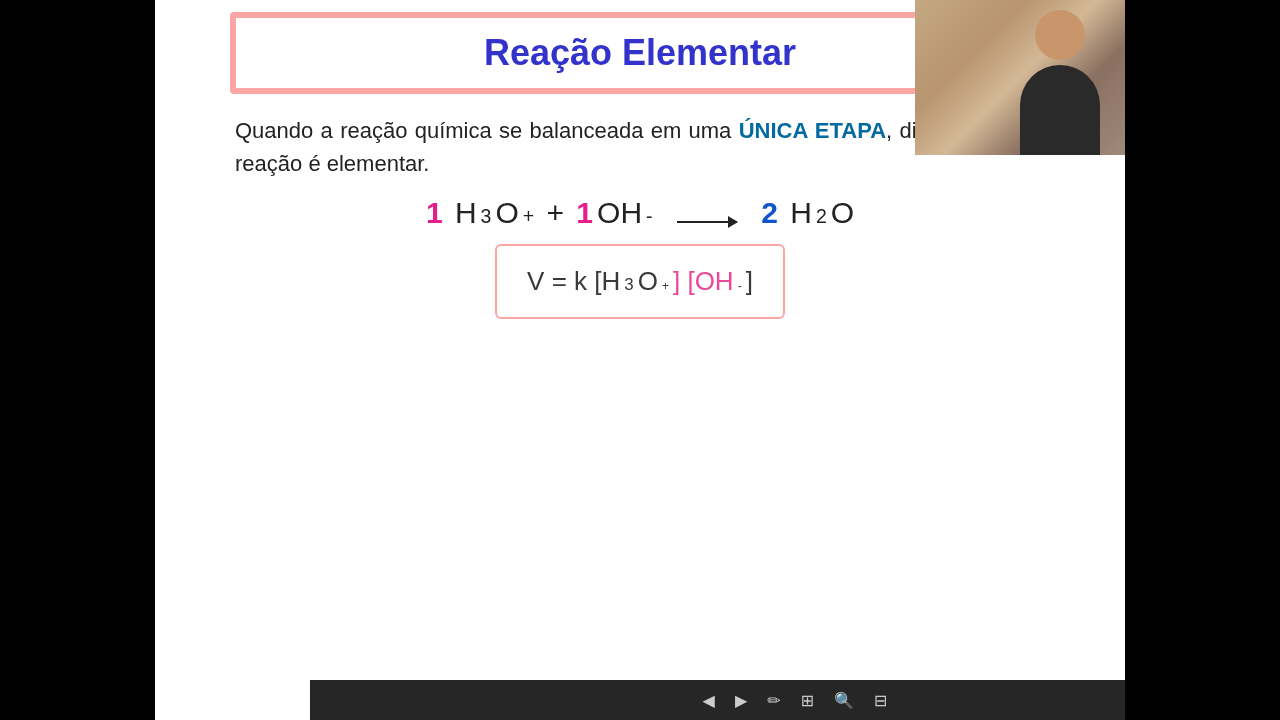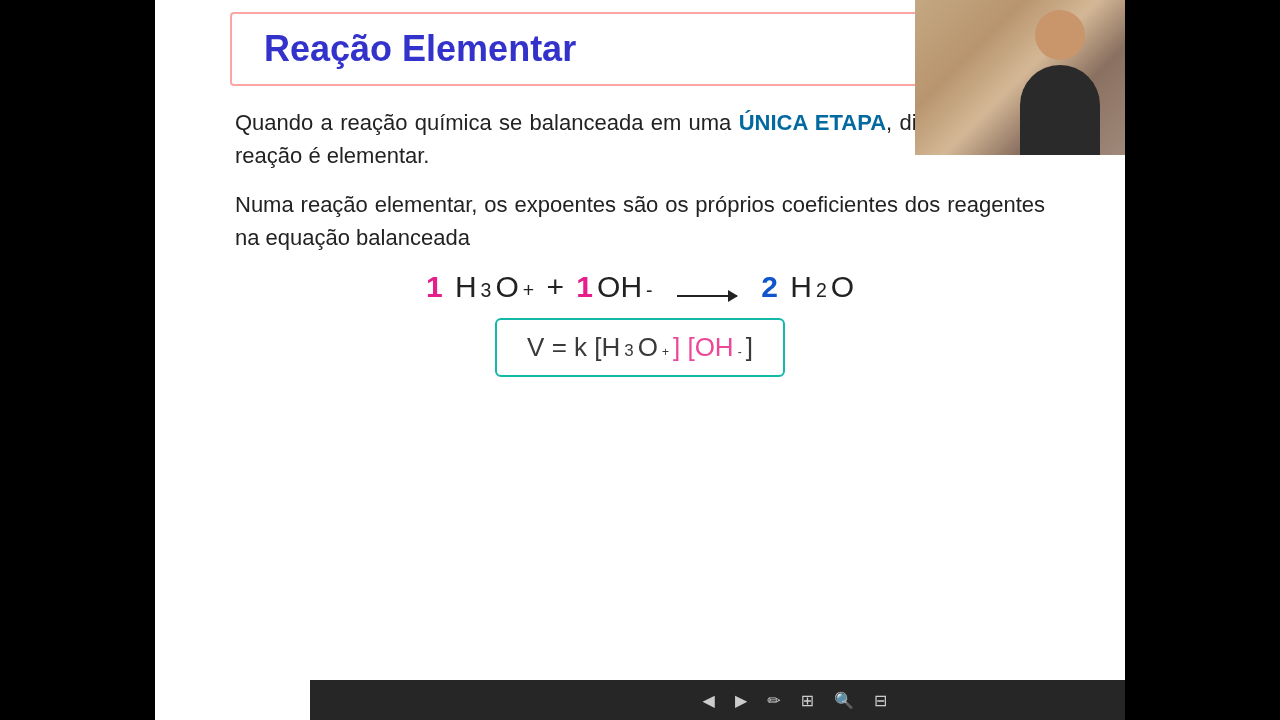--- a/index.html
+++ b/index.html
@@ -84,24 +84,24 @@
       height: 90px;
       background: #2a2a2a;
       border-radius: 40px 40px 0 0;
       margin: 5px auto 0;
     }
 
     
     .title-box {
       margin: 12px auto 0;
       width: 820px;
-      border: 2px solid #fca5a5;
+      border: 6px solid #fca5a5;
       border-radius: 4px;
       background: #fff;
-      text-align: left;
+      text-align: center;
       padding: 14px 32px;
     }
     .title-text {
       font-size: 36px;
       font-weight: bold;
       color: #3333cc;
     }
 
     
     .content {
@@ -184,23 +184,23 @@
       content: '';
       position: absolute;
       right: -1px;
       top: -5px;
       border-left: 10px solid #222;
       border-top: 6px solid transparent;
       border-bottom: 6px solid transparent;
     }
 
     .rate-box-2 {
-      border: 2px solid #14b8a6;
+      border: 2px solid #fca5a5;
       border-radius: 6px;
-      padding: 12px 30px;
+      padding: 20px 30px;
       font-size: 26px;
       color: #222;
       background: #fff;
     }
 
     
     .bottom-toolbar {
       position: absolute;
       bottom: 0;
       left: 155px;
@@ -256,21 +256,20 @@
     <div class="title-box">
       <span class="title-text">Reação Elementar</span>
     </div>
 
     <div class="content">
 
       <p class="paragraph">
         <span>Quando a reação química se balanceada em uma </span><span class="highlight-pink">ÚNICA ETAPA</span><span>, dizemos que a reação é elementar.</span>
       </p>
 
-      <p class="paragraph">Numa reação elementar, os expoentes são os próprios coeficientes dos reagentes na equação balanceada</p>
 
       <div class="equation-section">
 
 
 
         <div class="chem-equation-2">
           <span class="coef-1">1</span>&nbsp;H<sub>3</sub>O<sup>+</sup>
           &nbsp;+&nbsp;
           <span class="coef-1">1</span>OH<sup>-</sup>
           &nbsp;

